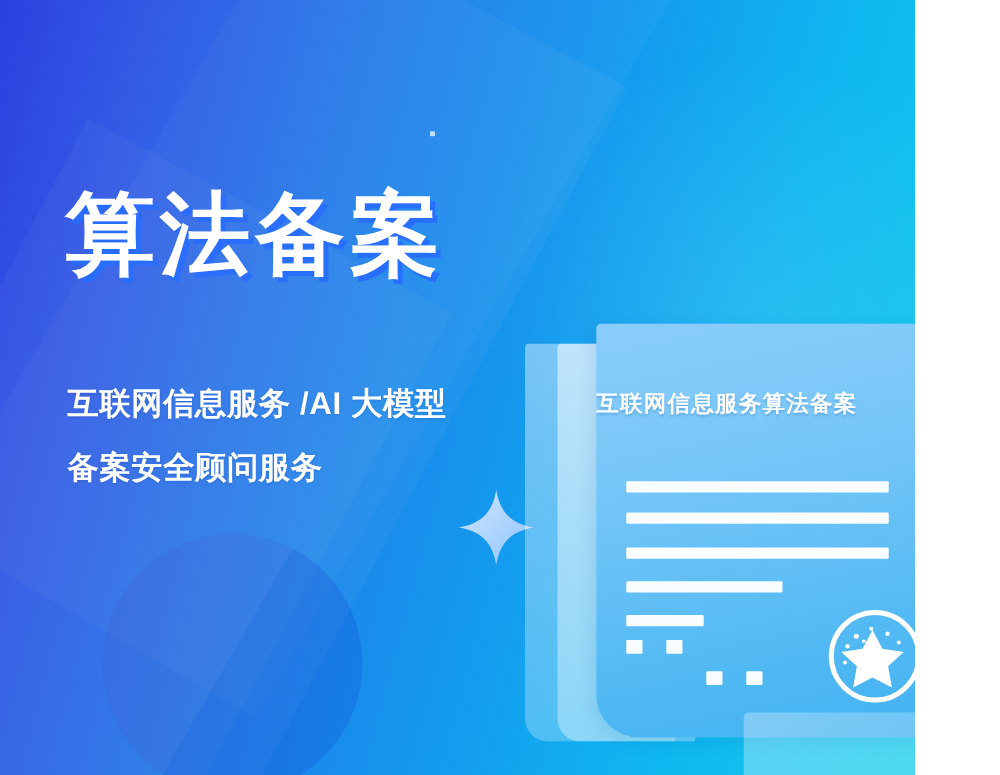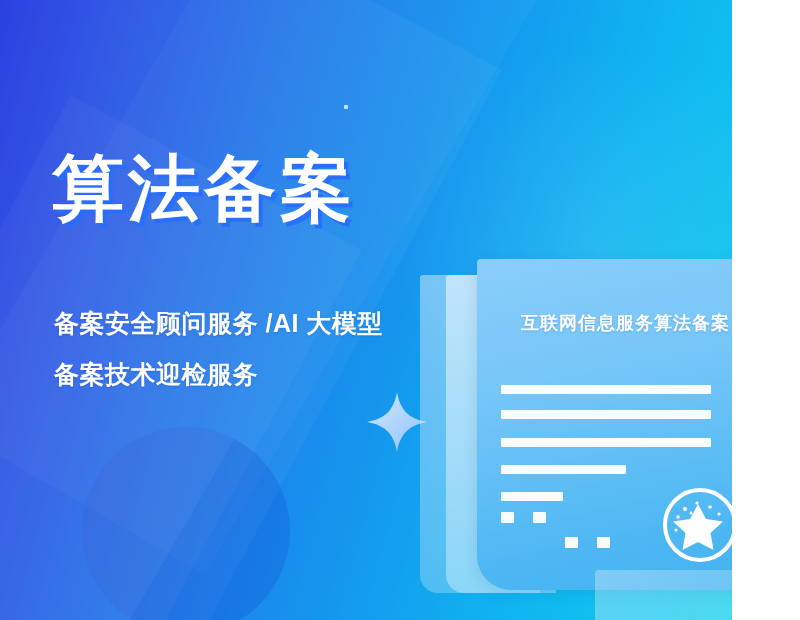--- a/index.html
+++ b/index.html
@@ -169,21 +169,21 @@
     border-radius: 4px 4px 4px 34px;
     background: linear-gradient(168deg, #8ACDFB 0%, #76C6F8 34%, #4FB8F3 78%, #42B2F1 100%);
     box-shadow: -3px 4px 14px rgba(10, 50, 140, 0.10);
     overflow: hidden;
   }
   .card-title {
     position: absolute;
     left: 0;
     right: 0;
     top: 52px;
-    text-align: center;
+    text-align: left;
     font-size: 18px;
     font-weight: bold;
     color: #ffffff;
     letter-spacing: 1px;
     text-shadow: 0 1px 2px rgba(20, 90, 170, 0.28);
   }
   .line {
     position: absolute;
     background: #ffffff;
     border-radius: 1px;
@@ -235,22 +235,22 @@
           <stop offset="100%" stop-color="#8FC3FA"></stop>
         </linearGradient>
       </defs>
       <path d="M32 2 C35 20 44 29 62 32 C44 35 35 44 32 62 C29 44 20 35 2 32 C20 29 29 20 32 2 Z" fill="url(#sparkGrad)"></path>
     </svg>
   </div>
 
   <div class="headline">算法备案</div>
 
   <div class="subtitles">
-    <div class="sub-line">备案安全顾问服务 /AI 大模型</div>
-    <div class="sub-line">备案技术迎检服务</div>
+    <div class="sub-line">互联网信息服务 /AI 大模型</div>
+    <div class="sub-line">备案安全顾问服务</div>
   </div>
 
   <div class="card-back-2"></div>
   <div class="card-back-1"></div>
 
   <div class="card-front">
     <div class="card-title">互联网信息服务算法备案</div>
 
     <div class="line" style="left:24px;top:126px;width:210px;height:9px;"></div>
     <div class="line" style="left:24px;top:151px;width:210px;height:9px;"></div>

